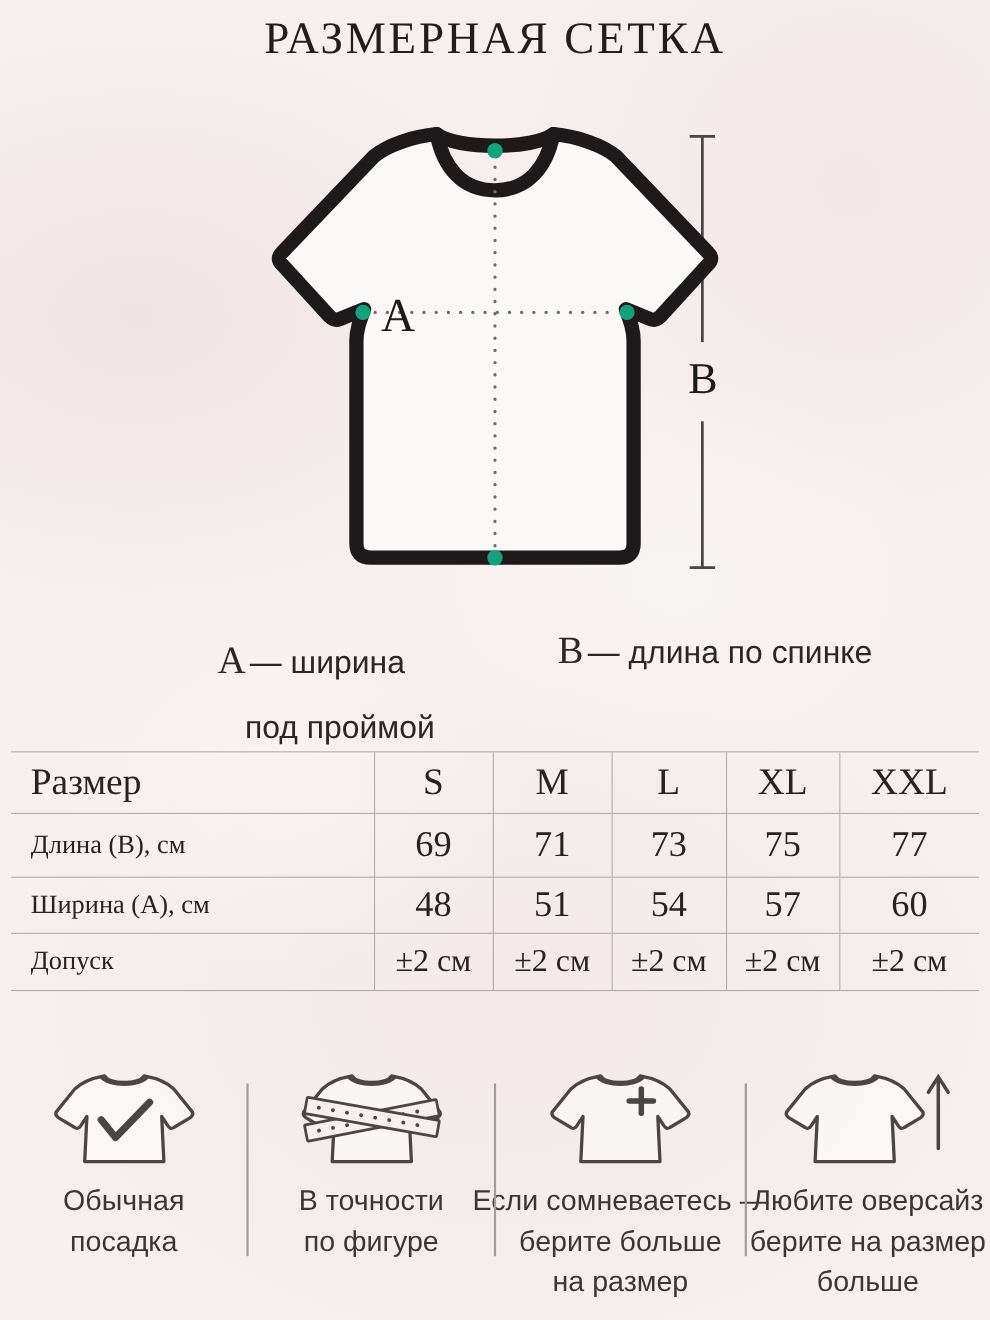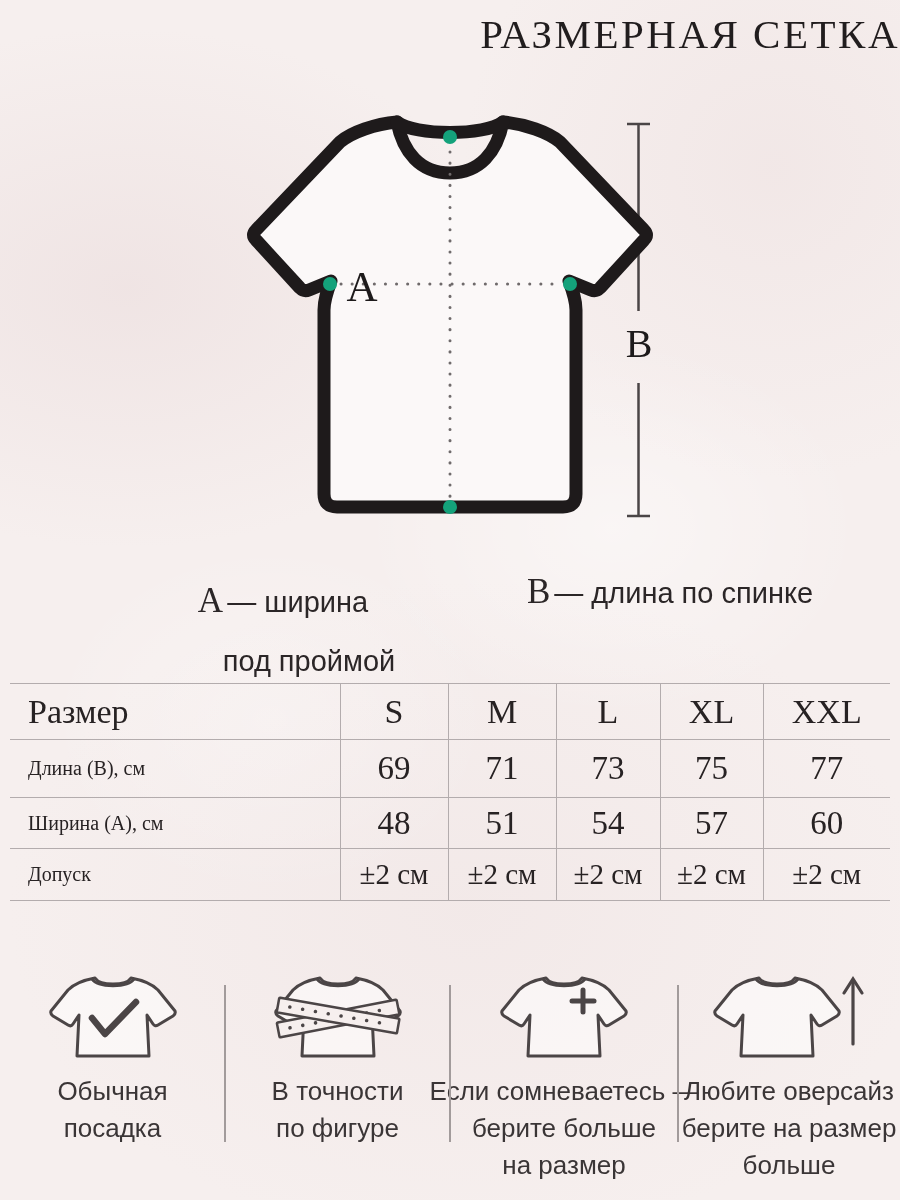--- a/index.html
+++ b/index.html
@@ -8,42 +8,42 @@
     background-color:#f6efee;
     background-image:
       radial-gradient(ellipse 620px 420px at 14% 24%, rgba(226,206,207,0.33), transparent 62%),
       radial-gradient(ellipse 520px 520px at 86% 14%, rgba(230,212,212,0.28), transparent 60%),
       radial-gradient(ellipse 720px 520px at 52% 76%, rgba(232,216,216,0.26), transparent 64%),
       radial-gradient(ellipse 420px 320px at 68% 44%, rgba(255,255,255,0.42), transparent 60%),
       radial-gradient(ellipse 380px 300px at 30% 60%, rgba(255,255,255,0.30), transparent 60%);
     font-family:"Liberation Sans",sans-serif;color:#262122;
   }
   .title{
-    position:absolute;top:10px;left:0;right:0;text-align:right;
+    position:absolute;top:10px;left:0;right:0;text-align:center;
     font-family:"Liberation Serif",serif;font-size:41px;letter-spacing:2.5px;
     color:#211d1e;font-weight:400;white-space:nowrap;
   }
   .diagram{position:absolute;left:220px;top:100px;width:460px;height:440px;}
 
   
   .legend-a{position:absolute;top:571px;left:158px;width:250px;text-align:center;line-height:59px;font-size:29px;color:#2b2627;}
   .legend-a .l2{padding-left:52px;text-align:center;}
-  .legend-b{position:absolute;top:571px;left:500px;width:340px;text-align:center;line-height:41px;font-size:29px;color:#2b2627;white-space:nowrap;}
+  .legend-b{position:absolute;top:571px;left:480px;width:340px;text-align:center;line-height:41px;font-size:29px;color:#2b2627;white-space:nowrap;}
   .legend-letter{font-family:"Liberation Serif",serif;font-size:35px;margin-right:4px;}
 
   
   .size-table{
     position:absolute;top:683px;left:10px;width:880px;
     border-collapse:collapse;table-layout:fixed;
     font-family:"Liberation Serif",serif;color:#272223;
   }
   .size-table td{border-top:1px solid #b3acad;vertical-align:middle;}
   .size-table tr.last-row td{border-bottom:1px solid #b3acad;}
   .size-table td.val{border-left:1px solid #b3acad;text-align:center;}
-  .size-table td.rowlabel{padding-left:18px;font-size:20px;}
+  .size-table td.rowlabel{padding-left:18px;font-size:24px;}
   .size-table tr.head td{font-size:34px;}
   .size-table tr.nums td.val{font-weight:400;font-size:33px;}
   .size-table tr.tol td.val{font-size:29px;}
   .size-table tr.r0{height:56px;}
   .size-table tr.r1{height:58px;}
   .size-table tr.r2{height:51px;}
   .size-table tr.r3{height:52px;}
 
   
   .footer{position:absolute;top:950px;left:0;width:808px;height:250px;display:grid;grid-template-columns:225px 225px 228px 222px;}

